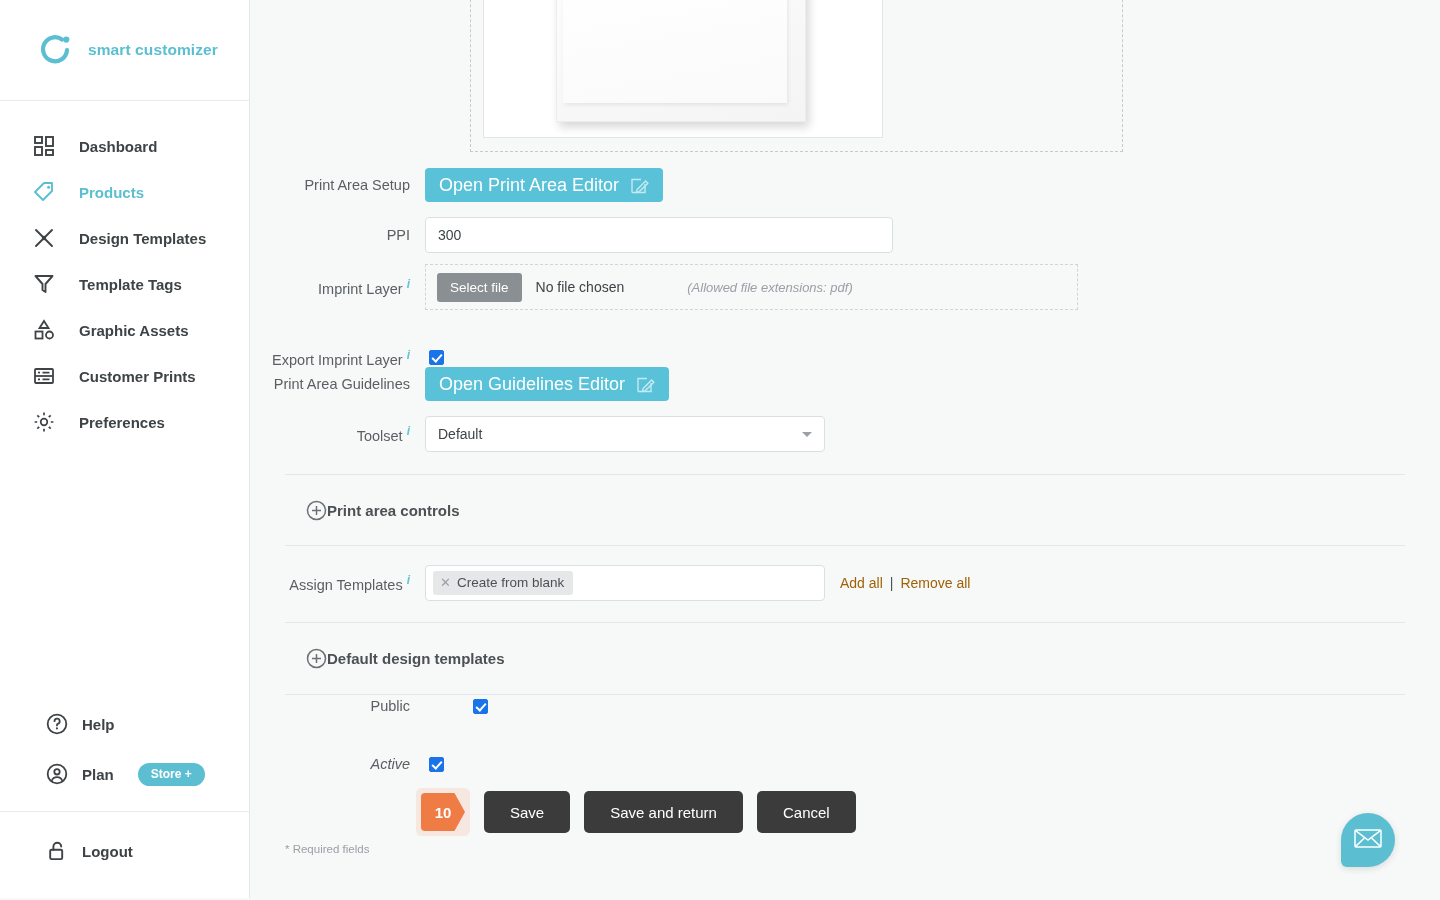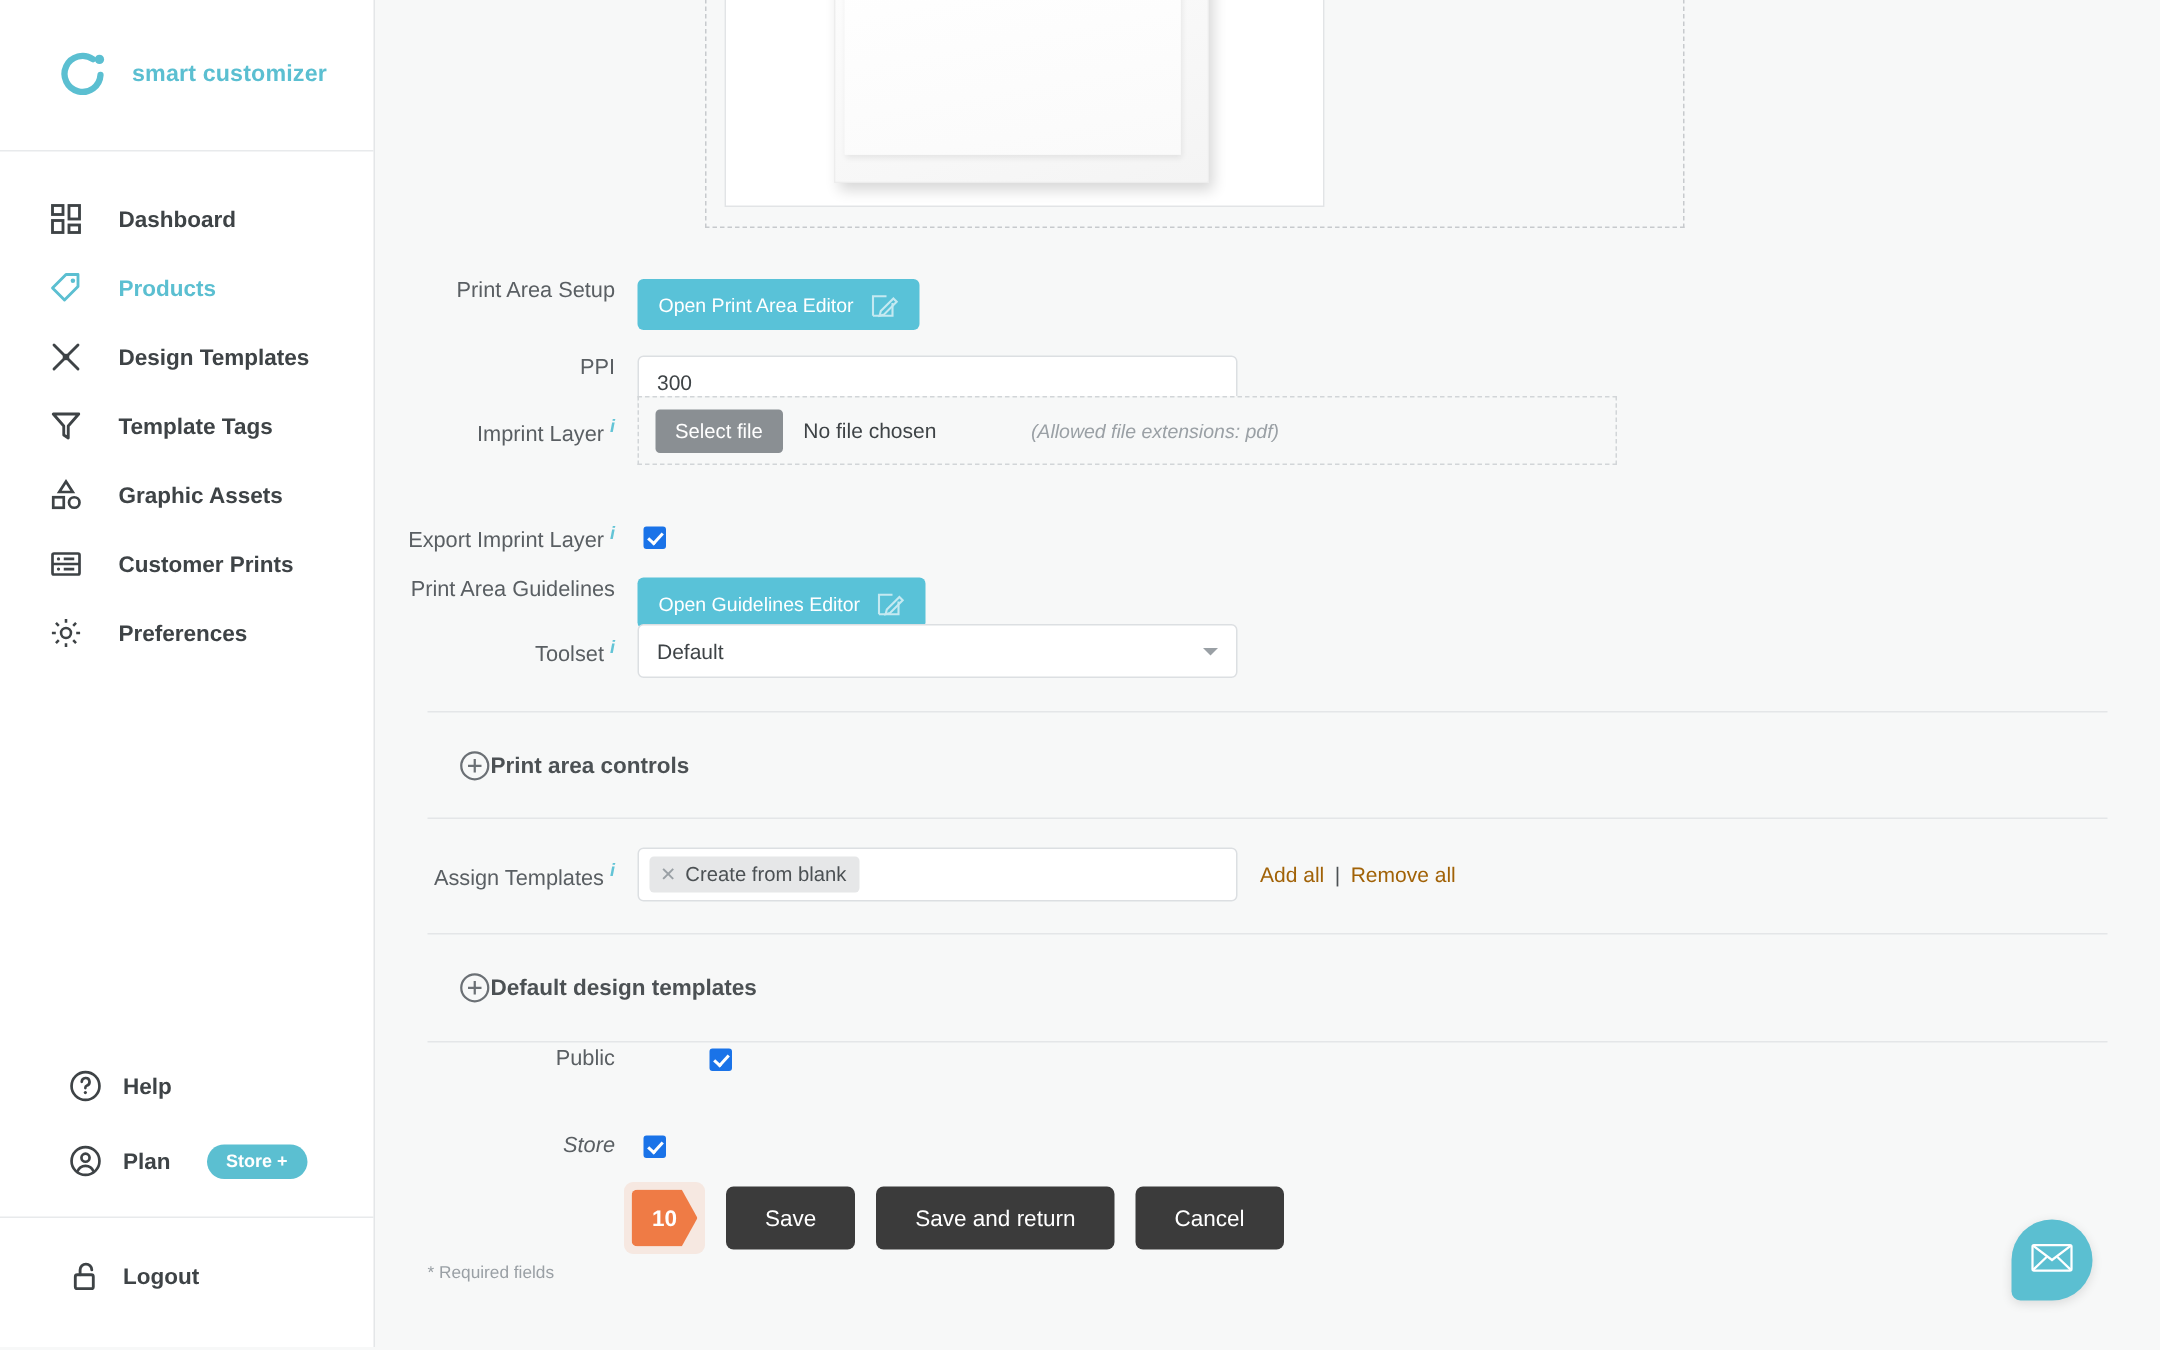--- a/index.html
+++ b/index.html
@@ -85,31 +85,30 @@
     padding-right: 15px; position: relative; white-space: nowrap;
   }
   .label.italic { font-style: italic; }
   .info-i {
     color: #63c4d6; font-size: 12px; font-weight: 700; font-style: italic;
     vertical-align: super; margin-left: 4px; cursor: pointer;
   }
 
   .btn-teal {
     background: #59c2d8; color: #ffffff; border: none; border-radius: 4px;
-    font-size: 13px; font-family: "Liberation Sans", sans-serif;
+    font-size: 18px; font-family: "Liberation Sans", sans-serif;
     padding: 0 14px; height: 34px; display: inline-flex; align-items: center; gap: 11px;
     cursor: pointer;
-    margin-top: 18px;
   }
   .btn-teal .edit-ico { width: 19px; height: 19px; opacity: .65; }
 
   .text-input {
-    width: 400px; height: 36px; border: 1px solid #dcdfe2; border-radius: 4px;
+    width: 468px; height: 36px; border: 1px solid #dcdfe2; border-radius: 4px;
     background: #fff; font-size: 14px; color: #3e4346; padding: 0 12px;
-    font-family: "Liberation Sans", sans-serif; outline: none; margin-top: 20px;
+    font-family: "Liberation Sans", sans-serif; outline: none;
   }
 
   .file-row-box {
     width: 653px; height: 46px; border: 1px dashed #d2d5d8;
     background: #f7f8f8; display: flex; align-items: center; padding-left: 11px; gap: 14px;
   }
   .select-file-btn {
     background: #8a8f93; color: #fff; border: none; border-radius: 3px;
     font-size: 13.5px; padding: 7px 13px; cursor: pointer;
     font-family: "Liberation Sans", sans-serif;
@@ -438,21 +437,21 @@
     </div>
 
     <div class="hr" style="top:694px;"></div>
 
     <div class="row" style="left:0; top:698px;gap:44px;">
       <div class="label">Public</div>
       <input type="checkbox" class="cbx" checked="" style="margin-left: 4px;">
     </div>
 
     <div class="row" style="left:0; top:756px;">
-      <div class="label italic">Store</div>
+      <div class="label italic">Active</div>
       <input type="checkbox" class="cbx" checked="" style="margin-left: 4px;">
     </div>
 
     <div class="row" style="left:166px; top:788px; gap:14px; align-items:center;">
       <span class="step-badge-wrap">
         <span class="step-badge">10</span>
       </span>
       <button class="btn-dark">Save</button>
       <button class="btn-dark">Save and return</button>
       <button class="btn-dark">Cancel</button>

